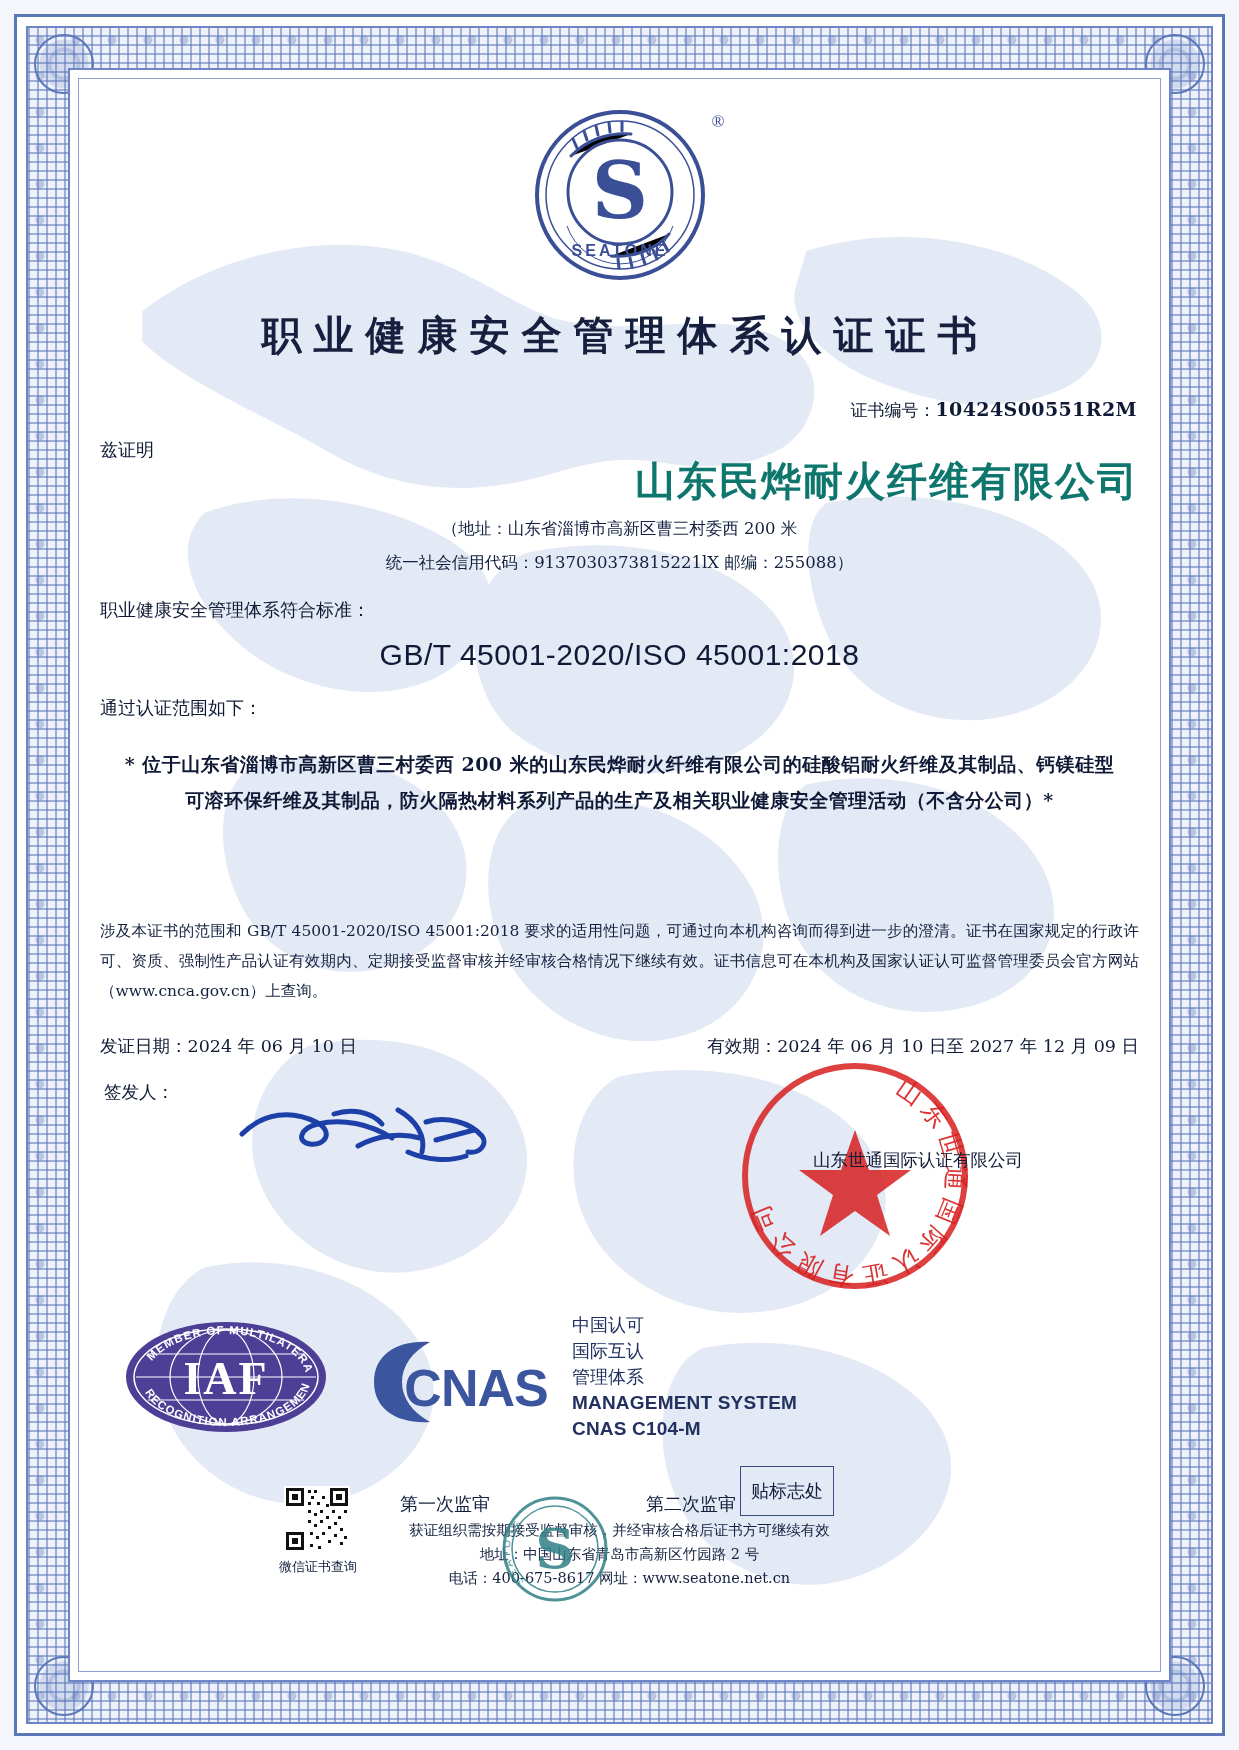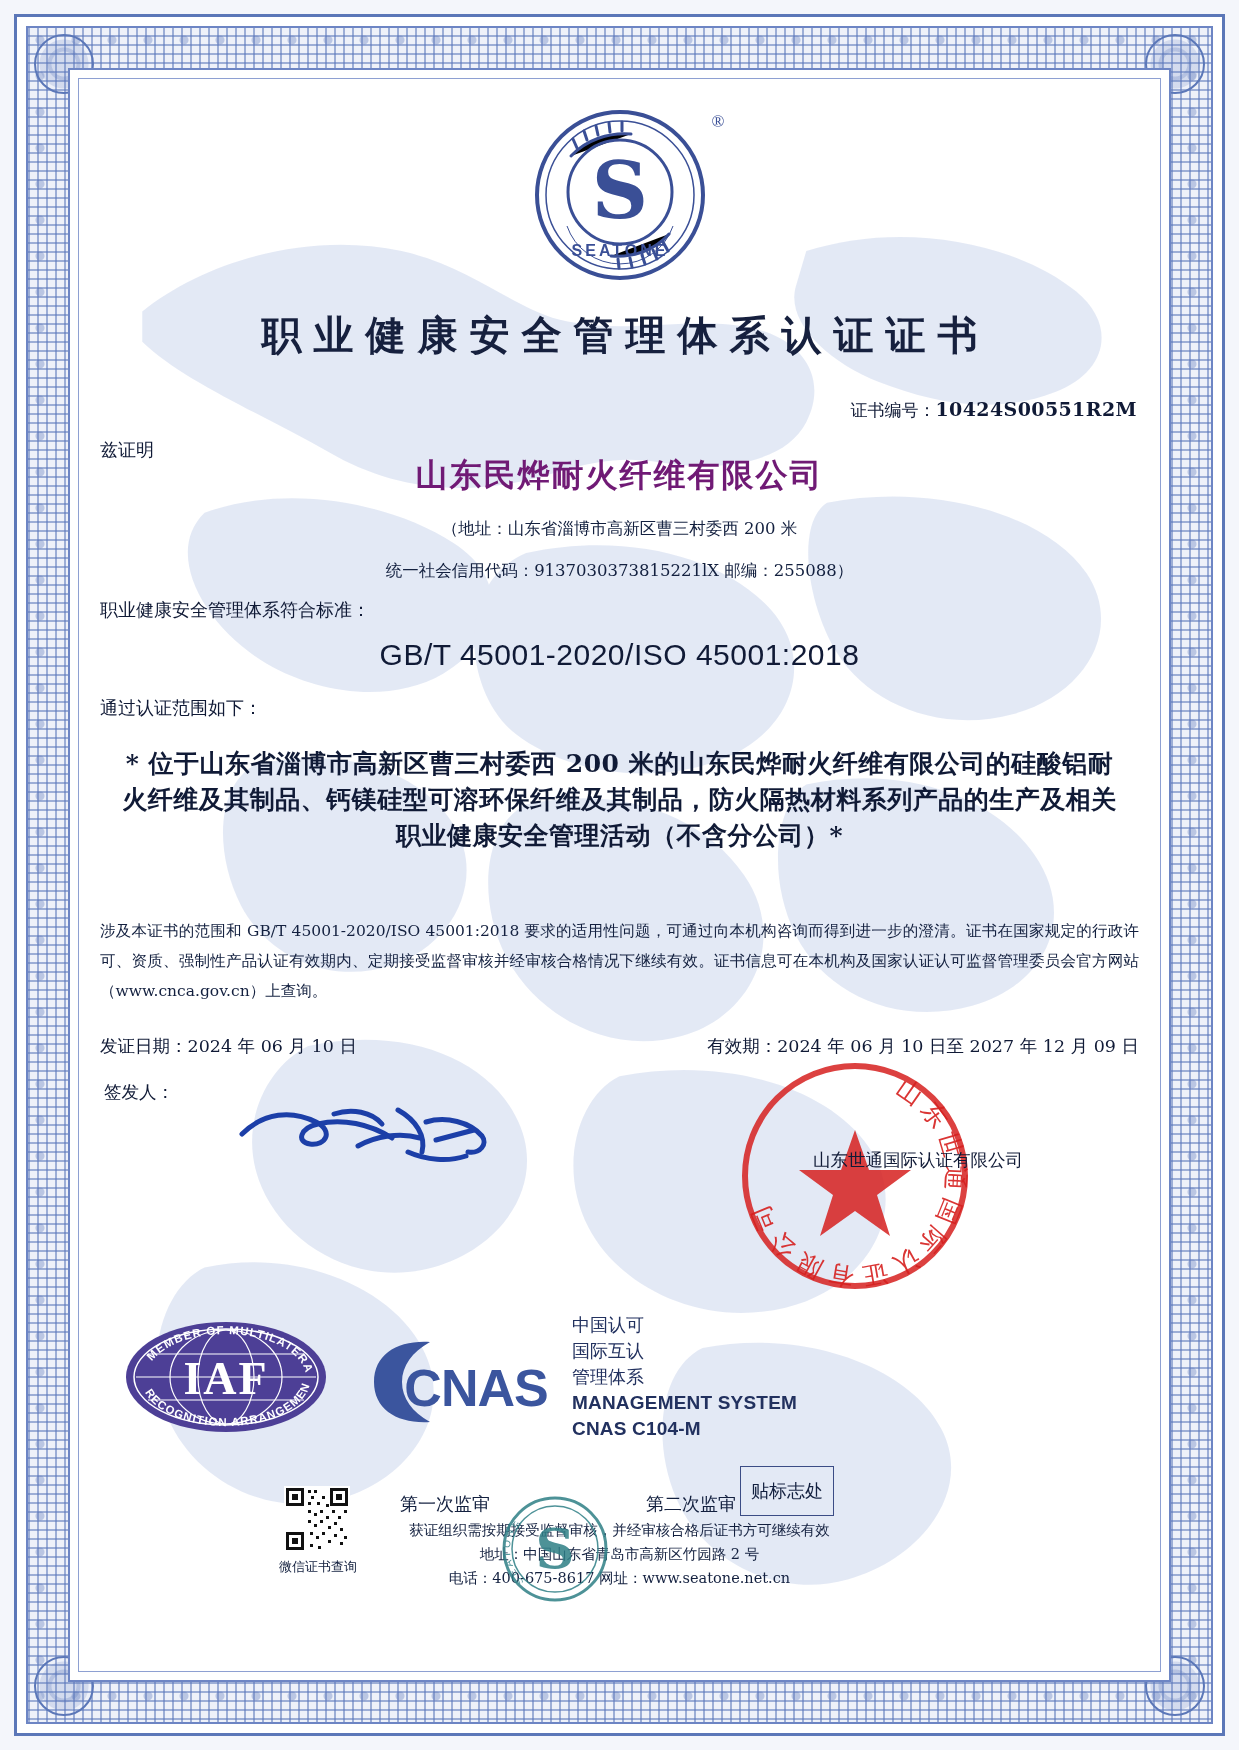--- a/index.html
+++ b/index.html
@@ -134,38 +134,38 @@
     left: 0; top: 352px;
     font-size: 18px;
     font-family: "DejaVu Serif", serif;
     color: #101a36;
   }
 
   
   .company {
     position: absolute;
     left: 0; right: 0; top: 368px;
-    text-align: center;
+    text-align: right;
     font-family: "DejaVu Serif", serif;
     font-weight: bold;
-    font-size: 32px;
+    font-size: 40px;
     letter-spacing: 2px;
-    color: #701a75;
+    color: #0f766e;
   }
 
   .addr-line {
     position: absolute;
     left: 0; right: 0;
     text-align: center;
     font-size: 16.5px;
     font-family: "DejaVu Serif", serif;
     color: #13203f;
   }
   .addr-1 { top: 432px; }
-  .addr-2 { top: 466px; margin-top: 8px; }
+  .addr-2 { top: 466px; }
 
   .std-label {
     position: absolute;
     left: 0; top: 512px;
     font-size: 18px;
     font-family: "DejaVu Serif", serif;
     color: #101a36;
   }
 
   .std-value {
@@ -183,21 +183,21 @@
     left: 0; top: 610px;
     font-size: 18px;
     font-family: "DejaVu Serif", serif;
     color: #101a36;
   }
 
   .scope-body {
     position: absolute;
     left: 20px; right: 20px; top: 660px;
     text-align: center;
-    font-size: 25px;
+    font-size: 19px;
     line-height: 36px;
     font-family: "DejaVu Serif", serif;
     font-weight: bold;
     color: #101a36;
     letter-spacing: 0.5px;
   }
 
   .note {
     position: absolute;
     left: 0; right: 0; top: 830px;

